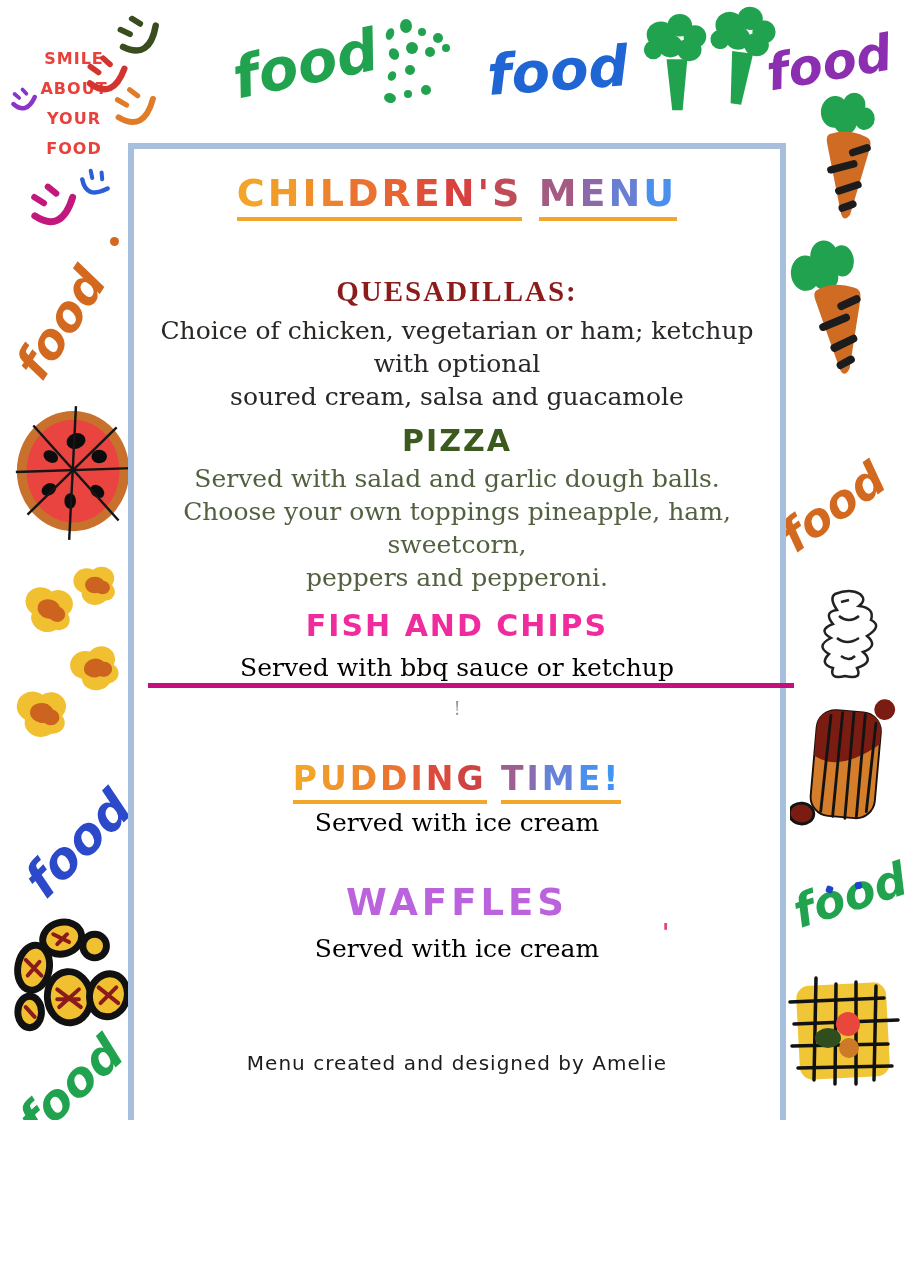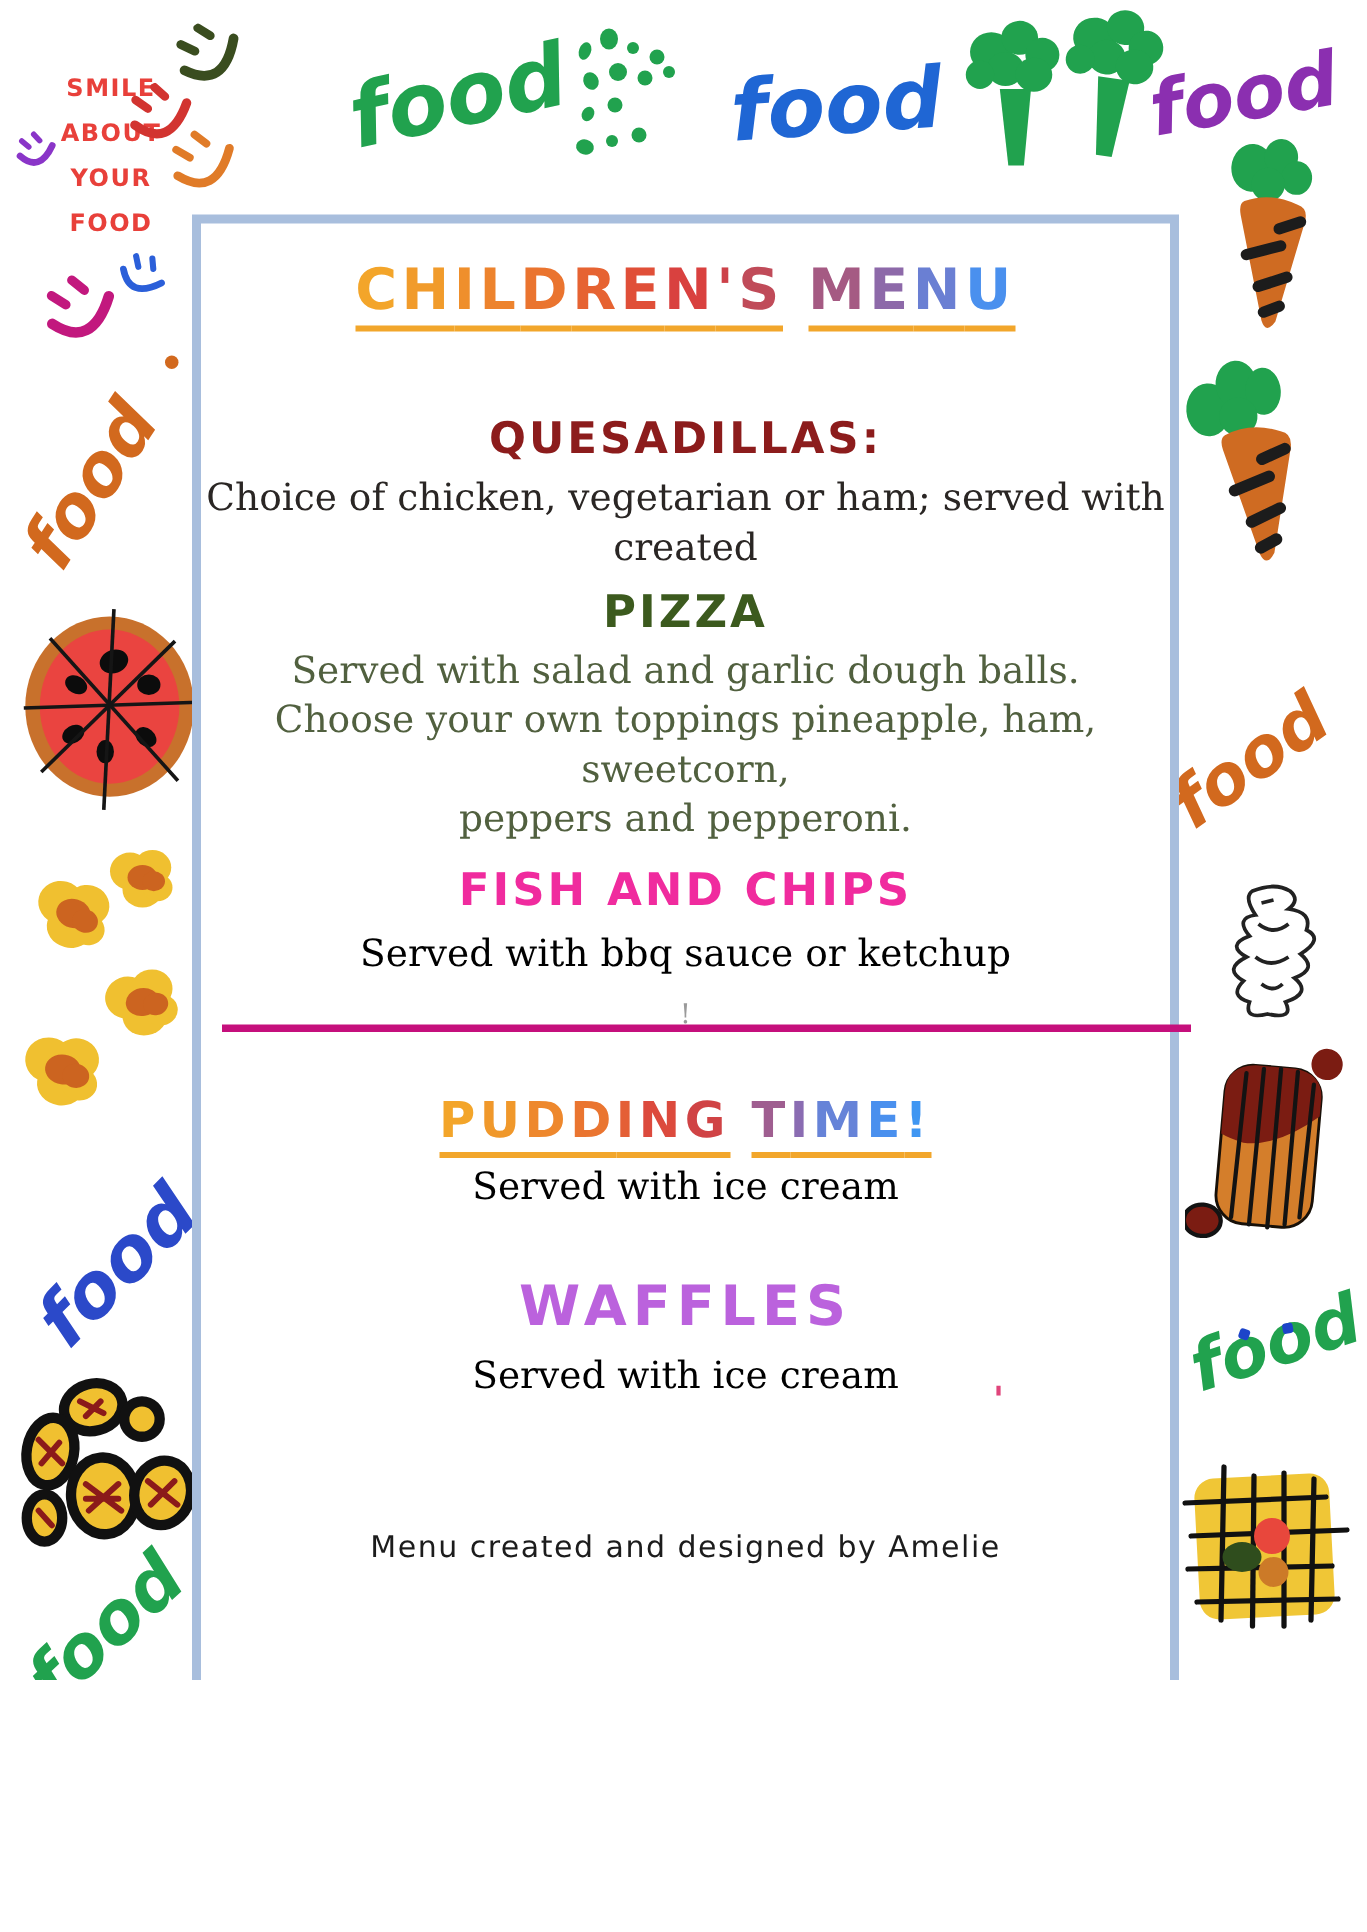--- a/index.html
+++ b/index.html
@@ -8,21 +8,21 @@
   .abs{position:absolute;}
   .doodle{position:absolute;}
   
   .card{position:absolute;left:128px;top:143px;width:646px;height:1011px;
         background:#ffffff;border:6px solid #a8bedd;text-align:center;}
   .rainbow{font-weight:bold;letter-spacing:3px;white-space:nowrap;}
   .rainbow span{white-space:pre;padding-bottom:2px;}
   .title{margin-top:22px;font-size:38px;}
   .pudding-title{margin-top:40px;font-size:33px;letter-spacing:3px;}
   .sec-heading{font-weight:bold;letter-spacing:2px;font-size:29px;}
-  .h-ques{margin-top:60px;}
+  .h-ques{margin-top:60px;font-family:Liberation Serif, serif;}
   .h-pizza{margin-top:10px;font-size:30px;}
   .h-fish{margin-top:14px;font-size:30px;}
   .h-dessert{margin-top:64px;font-size:27px;}
   .h-waffles{margin-top:42px;font-size:37px;letter-spacing:4px;}
   .desc{font-family:"DejaVu Serif","Liberation Serif",serif;font-size:25px;line-height:33px;margin-top:6px;}
   .desc-pizza{margin-top:4px;}
   .desc-one{margin-top:8px;}
   .stray-bang{margin-top:14px;font-size:18px;color:#9a9a9a;font-family:"DejaVu Serif",serif;}
   .stray-apo{position:absolute;left:528px;top:770px;font-size:24px;color:#e0457b;font-weight:bold;}
   .credit{margin-top:86px;font-size:20px;letter-spacing:1px;color:#1c1c1c;}
@@ -312,21 +312,22 @@
     <circle cx="61" cy="64" r="11" fill="#1d44c9"></circle>
   </svg>
 
   <div class="food-word" style="left: 686px; top: 1192px; font-size: 50px; transform: rotate(-9deg); color: rgb(29, 68, 201);">food</div>
 
   <div class="card" title="CHILDREN'S MENU">
     <div class="title rainbow"><span style="color: rgb(243, 165, 42); border-bottom: 4px solid rgb(242, 166, 43);">C</span><span style="color: rgb(241, 155, 43); border-bottom: 4px solid rgb(242, 166, 43);">H</span><span style="color: rgb(239, 143, 44); border-bottom: 4px solid rgb(242, 166, 43);">I</span><span style="color: rgb(237, 131, 45); border-bottom: 4px solid rgb(242, 166, 43);">L</span><span style="color: rgb(234, 116, 47); border-bottom: 4px solid rgb(242, 166, 43);">D</span><span style="color: rgb(230, 99, 50); border-bottom: 4px solid rgb(242, 166, 43);">R</span><span style="color: rgb(224, 79, 56); border-bottom: 4px solid rgb(242, 166, 43);">E</span><span style="color: rgb(217, 65, 63); border-bottom: 4px solid rgb(242, 166, 43);">N</span><span style="color: rgb(205, 65, 73); border-bottom: 4px solid rgb(242, 166, 43);">'</span><span style="color: rgb(192, 75, 89); border-bottom: 4px solid rgb(242, 166, 43);">S</span><span> </span><span style="color: rgb(165, 90, 131); border-bottom: 4px solid rgb(242, 166, 43);">M</span><span style="color: rgb(141, 105, 169); border-bottom: 4px solid rgb(242, 166, 43);">E</span><span style="color: rgb(106, 127, 211); border-bottom: 4px solid rgb(242, 166, 43);">N</span><span style="color: rgb(74, 144, 238); border-bottom: 4px solid rgb(242, 166, 43);">U</span></div>
 
     <div class="sec-heading h-ques" style="color: rgb(140, 28, 28);">QUESADILLAS:</div>
     <div class="desc" style="color: rgb(42, 38, 36);">
-      <div>Choice of chicken, vegetarian or ham; served with created</div>
+      <div>Choice of chicken, vegetarian or ham; ketchup with optional</div>
+      <div>soured cream, salsa and guacamole</div>
     </div>
 
     <div class="sec-heading h-pizza" style="color: rgb(60, 90, 30);">PIZZA</div>
     <div class="desc desc-pizza" style="color: rgb(81, 96, 63);">
       <div>Served with salad and garlic  dough balls.</div>
       <div>Choose your own toppings pineapple, ham, sweetcorn,</div>
       <div>peppers and pepperoni.</div>
     </div>
 
     <div class="sec-heading h-fish" style="color: rgb(240, 43, 158);">FISH AND CHIPS</div>

